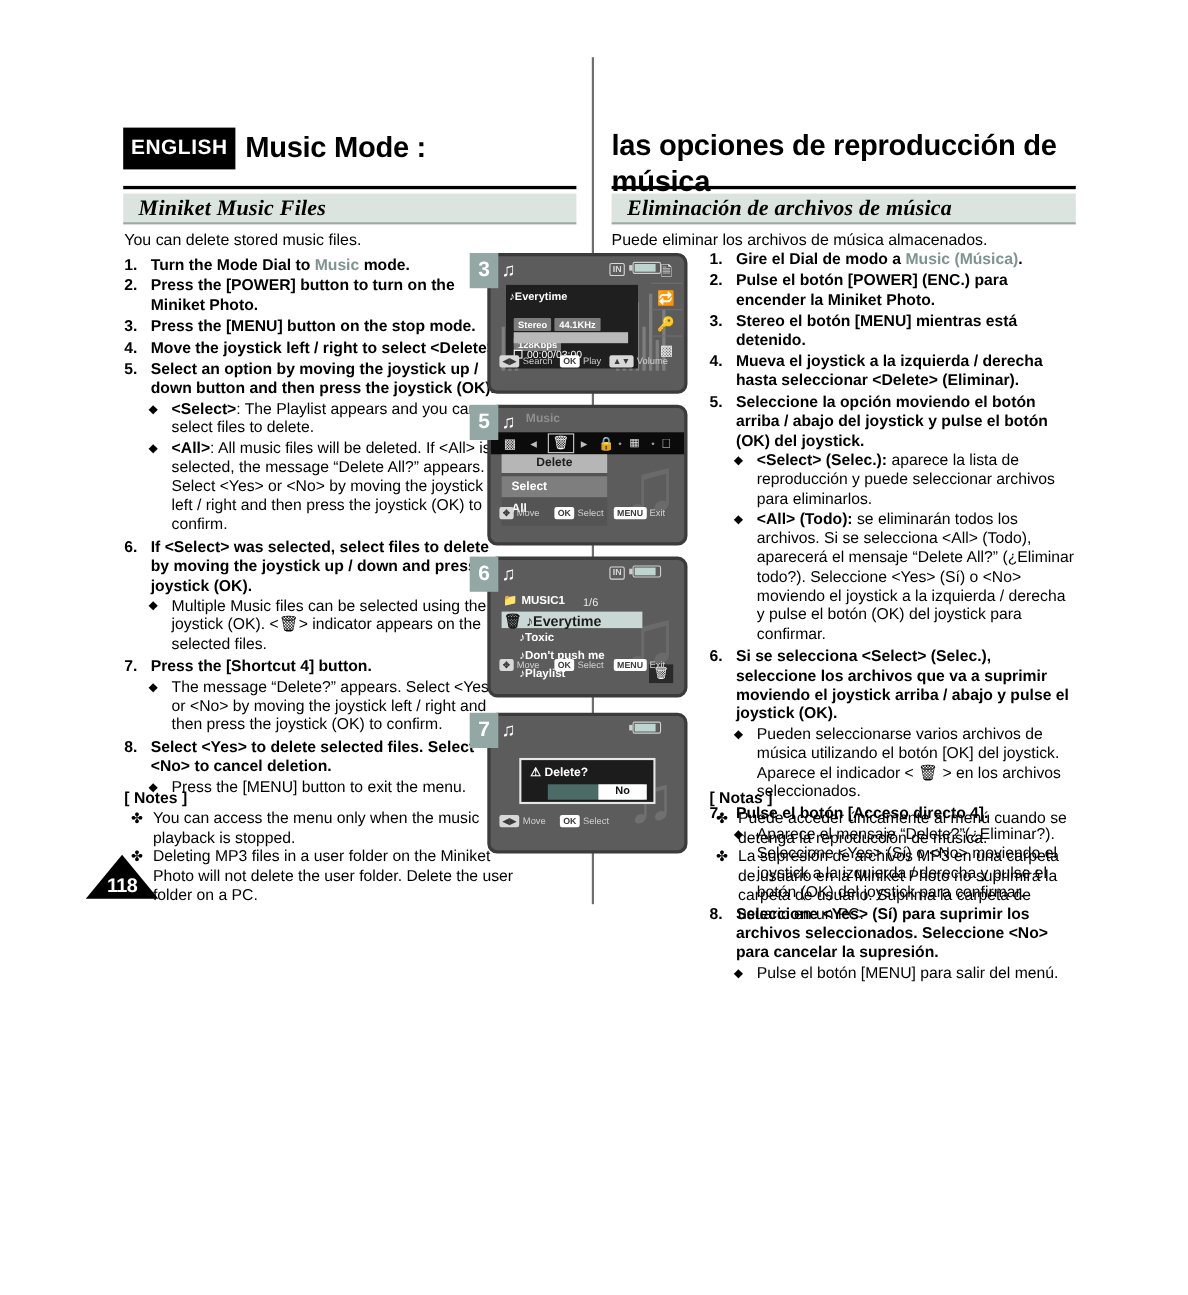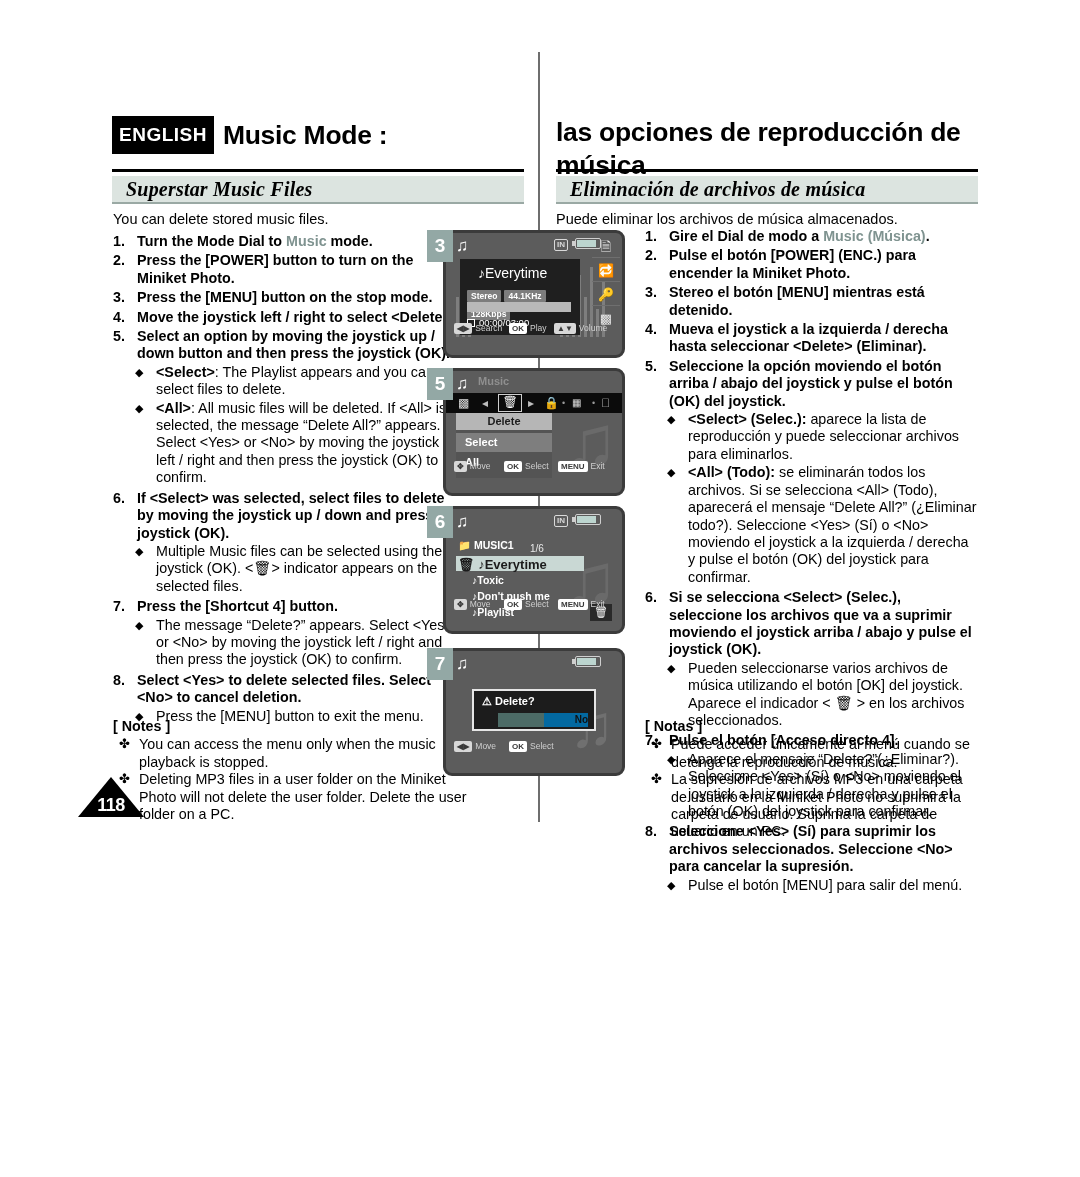--- a/index.html
+++ b/index.html
@@ -111,21 +111,21 @@
   .keycap{
     display:inline-block;background:#d8d8d8;color:#3a3a3a;font-weight:bold;
     border-radius:2px;padding:0 3px;margin-right:3px;font-size:8px;line-height:11px;
   }
   .keycap.dk{background:#ffffff;}
 
   
   .f3 .panel{
     position:absolute;left:14px;top:26px;width:120px;height:76px;background:#1f1f1f;
   }
-  .f3 .songrow{position:absolute;left:18px;top:6px;color:#fff;font-size:14px;font-weight:normal;}
+  .f3 .songrow{position:absolute;left:3px;top:6px;color:#fff;font-size:10px;font-weight:bold;}
   .f3 .chips{position:absolute;left:7px;top:26px;}
   .f3 .chip{
     display:inline-block;background:#7d7d7d;color:#fff;font-size:8.5px;font-weight:bold;
     padding:1px 4px;margin-right:3px;border-radius:1px;
   }
   .f3 .progress{position:absolute;left:7px;top:43px;width:104px;height:10px;background:#b9b9b9;}
   .f3 .timerow{position:absolute;left:7px;top:58px;color:#fff;font-size:9.5px;}
   .f3 .stopsq{
     display:inline-block;width:8px;height:8px;border:1.5px solid #fff;
     box-sizing:border-box;margin-right:4px;vertical-align:-1px;
@@ -172,21 +172,21 @@
   .f7 .dialog{
     position:absolute;left:26px;top:38px;width:124px;height:42px;
     background:#1c1c1c;border:2px solid #e6e6e6;box-sizing:border-box;
   }
   .f7 .dlgtxt{position:absolute;left:8px;top:4px;color:#fff;font-size:11px;font-weight:bold;}
   .f7 .yes,.f7 .no{
     position:absolute;top:22px;width:44px;height:14px;font-size:10px;font-weight:bold;
     text-align:center;line-height:14px;
   }
   .f7 .yes{left:24px;background:#4c6b66;color:#fff;padding-left:43px;}
-  .f7 .no{left:70px;background:#0369a1;color:#111;text-align:right;}
+  .f7 .no{left:70px;background:#ffffff;color:#111;}
 
   
   .wm{position:absolute;right:4px;bottom:14px;color:#6d6d6d;font-size:74px;line-height:74px;opacity:.85;}
   .wm2{position:absolute;right:8px;bottom:16px;color:#707070;font-size:60px;line-height:60px;}
 </style>
 </head>
 <body>
 
 <div class="page">
 
@@ -199,21 +199,21 @@
   </div>
 
   <div class="hdr hdr-es">
     <div class="hdr-line">las opciones de reproducción de música</div>
   </div>
 
   <div class="hdr-rule rule-en"></div>
   <div class="hdr-rule rule-es"></div>
 
   <div class="band band-en">
-    <div class="t">Superstar Music Files</div>
+    <div class="t">Miniket Music Files</div>
   </div>
   <div class="band band-es">
     <div class="t">Eliminación de archivos de música</div>
   </div>
   <div class="band-underline bu-en"></div>
   <div class="band-underline bu-es"></div>
 
   <div class="lead lead-en">You can delete stored music files.</div>
   <div class="lead lead-es">Puede eliminar los archivos de música almacenados.</div>
 

